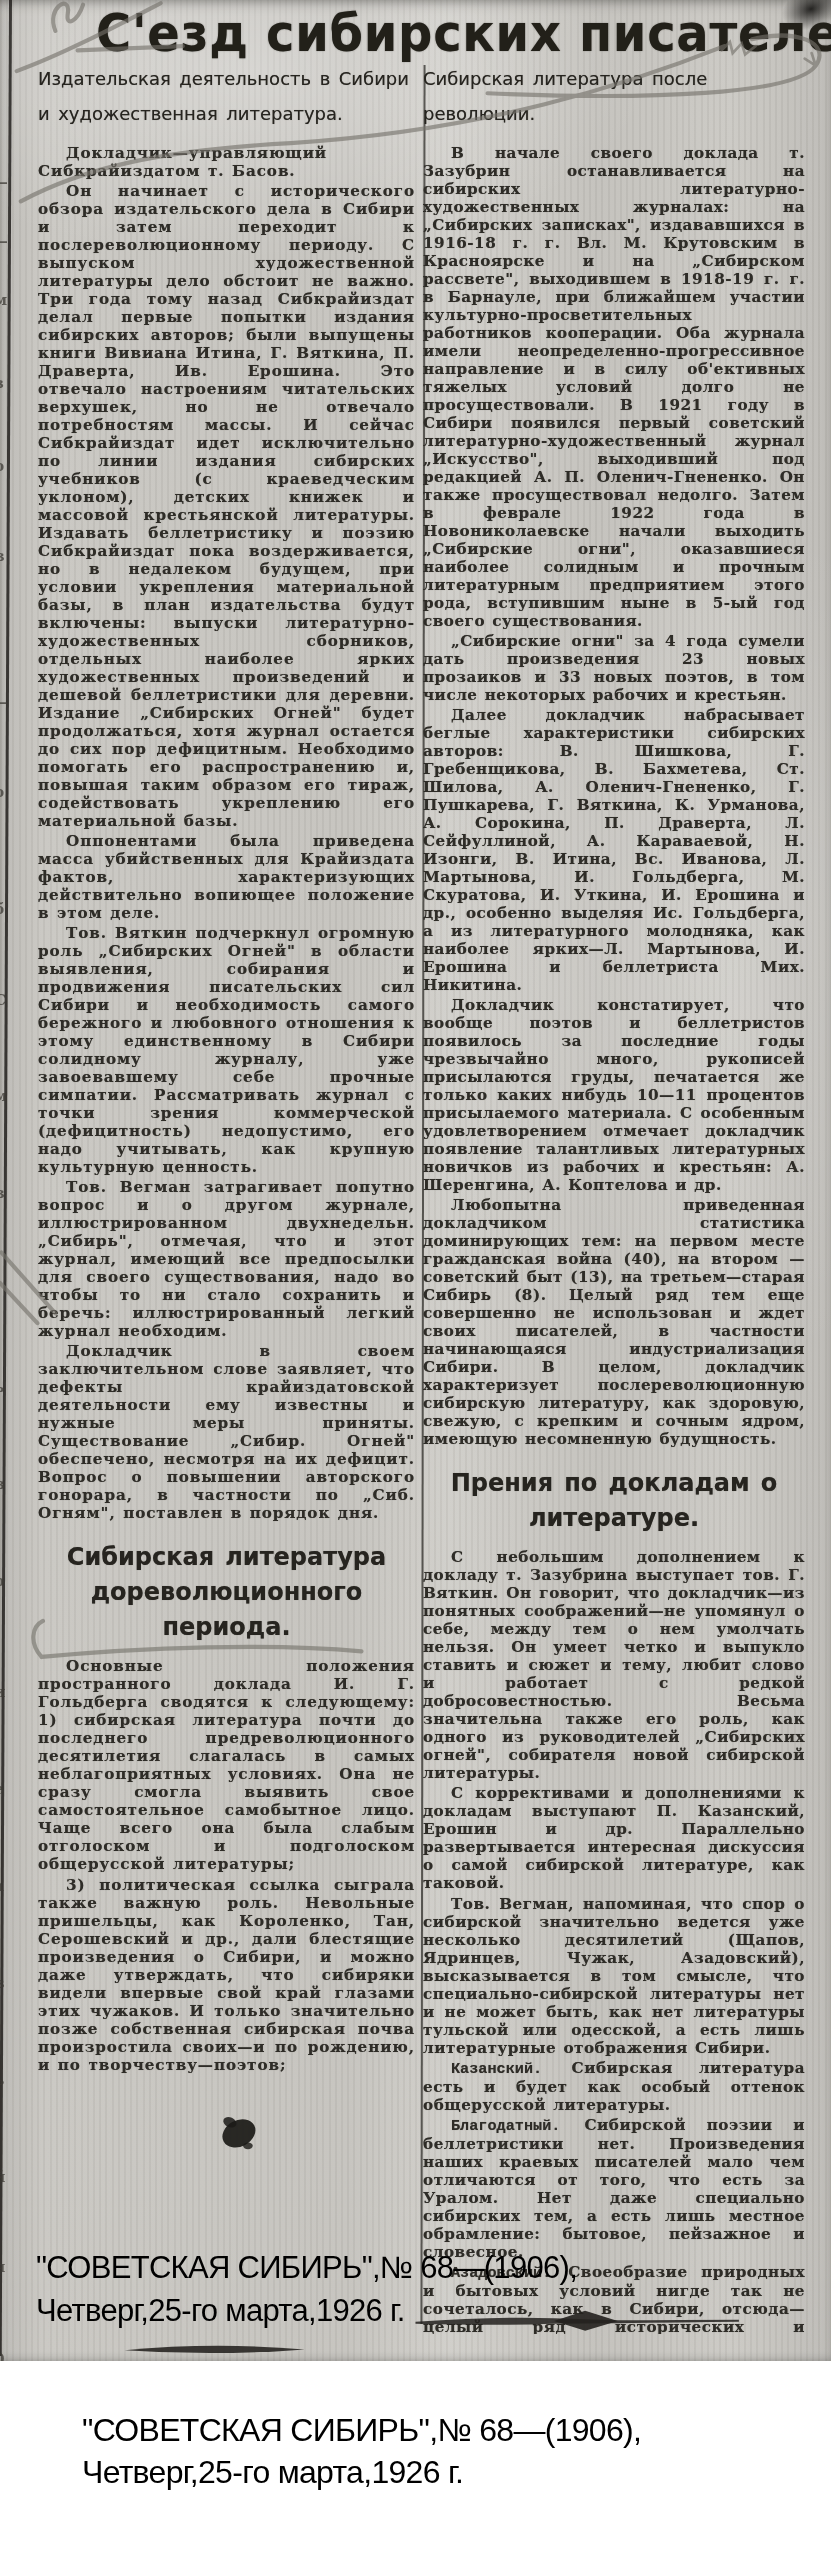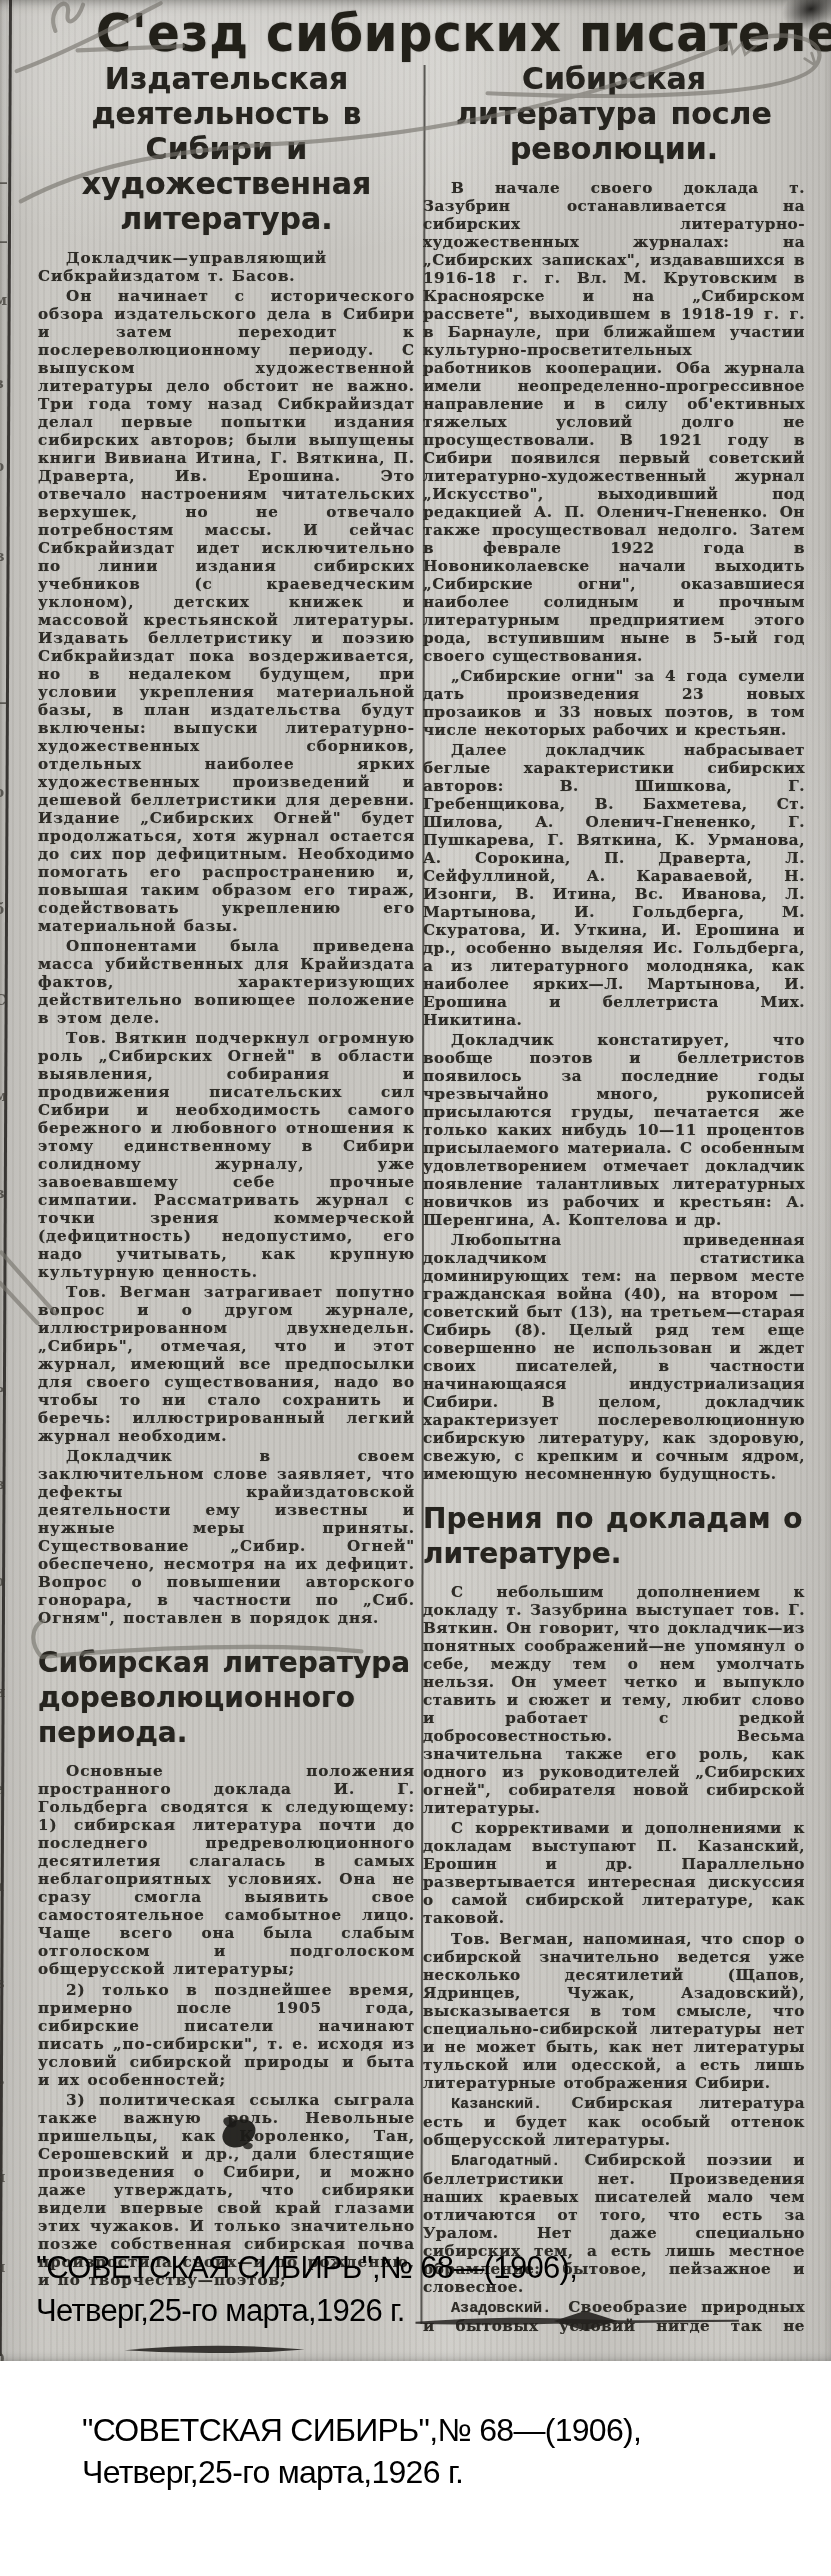--- a/index.html
+++ b/index.html
@@ -42,27 +42,27 @@
   
   .col{
     position:absolute;color:#2e2c27;font-size:15.2px;line-height:18px;
     text-align:justify;font-weight:bold;
     text-shadow:0 0 0.7px rgba(46,44,39,.55);
   }
   .col-left{left:38px;top:61px;width:377px;height:2298px;overflow:hidden;letter-spacing:0.9px;word-spacing:1.4px;}
   .col-right{left:423px;top:61px;width:382px;height:2273px;overflow:hidden;letter-spacing:0.5px;word-spacing:1.4px;}
   .col p{margin:0 0 2.1px 0;text-indent:28px;}
   .col-head{
-    font-family:"DejaVu Sans", sans-serif;font-weight:bold;text-align:center;
-    font-size:30px;line-height:35px;letter-spacing:0;word-spacing:2.8px;
+    font-family:"DejaVu Sans", sans-serif;font-weight:normal;text-align:left;
+    font-size:18px;line-height:35px;letter-spacing:0;word-spacing:2.8px;
     color:#26241f;margin:0 0 12.5px 0;text-indent:0;
   }
   .sub-head{
-    font-family:"DejaVu Sans", sans-serif;font-weight:bold;text-align:left;
-    font-size:28px;line-height:35px;letter-spacing:0;word-spacing:2.8px;
+    font-family:"DejaVu Sans", sans-serif;font-weight:bold;text-align:center;
+    font-size:24px;line-height:35px;letter-spacing:0;word-spacing:2.8px;
     color:#26241f;margin:18px 0 12.5px 0;text-indent:0;
   }
   .speaker{font-family:Liberation Mono, monospace;font-weight:bold;letter-spacing:0;}
   
   .margin-frag{
     position:absolute;left:-5.5px;width:12.5px;overflow:hidden;
     font-size:14.5px;font-weight:bold;color:rgba(60,58,52,.75);
     font-family:"DejaVu Serif", serif;
   }
   
@@ -92,21 +92,20 @@
   <div class="col col-left">
       <div class="col-head">Издательская деятельность в Сибири и художественная литература.</div>
       <p>Докладчик—управляющий Сибкрайиздатом т. Басов.</p>
       <p>Он начинает с исторического обзора издательского дела в Сибири и затем переходит к послереволюционному периоду. С выпуском художественной литературы дело обстоит не важно. Три года тому назад Сибкрайиздат делал первые попытки издания сибирских авторов; были выпущены книги Вивиана Итина, Г. Вяткина, П. Драверта, Ив. Ерошина. Это отвечало настроениям читательских верхушек, но не отвечало потребностям массы. И сейчас Сибкрайиздат идет исключительно по линии издания сибирских учебников (с краеведческим уклоном), детских книжек и массовой крестьянской литературы. Издавать беллетристику и поэзию Сибкрайиздат пока воздерживается, но в недалеком будущем, при условии укрепления материальной базы, в план издательства будут включены: выпуски литературно-художественных сборников, отдельных наиболее ярких художественных произведений и дешевой беллетристики для деревни. Издание „Сибирских Огней" будет продолжаться, хотя журнал остается до сих пор дефицитным. Необходимо помогать его распространению и, повышая таким образом его тираж, содействовать укреплению его материальной базы.</p>
       <p>Оппонентами была приведена масса убийственных для Крайиздата фактов, характеризующих действительно вопиющее положение в этом деле.</p>
       <p>Тов. Вяткин подчеркнул огромную роль „Сибирских Огней" в области выявления, собирания и продвижения писательских сил Сибири и необходимость самого бережного и любовного отношения к этому единственному в Сибири солидному журналу, уже завоевавшему себе прочные симпатии. Рассматривать журнал с точки зрения коммерческой (дефицитность) недопустимо, его надо учитывать, как крупную культурную ценность.</p>
       <p>Тов. Вегман затрагивает попутно вопрос и о другом журнале, иллюстрированном двухнедельн. „Сибирь", отмечая, что и этот журнал, имеющий все предпосылки для своего существования, надо во чтобы то ни стало сохранить и беречь: иллюстрированный легкий журнал необходим.</p>
       <p>Докладчик в своем заключительном слове заявляет, что дефекты крайиздатовской деятельности ему известны и нужные меры приняты. Существование „Сибир. Огней" обеспечено, несмотря на их дефицит. Вопрос о повышении авторского гонорара, в частности по „Сиб. Огням", поставлен в порядок дня.</p>
       <div class="sub-head">Сибирская литература дореволюционного периода.</div>
       <p>Основные положения пространного доклада И. Г. Гольдберга сводятся к следующему: 1) сибирская литература почти до последнего предреволюционного десятилетия слагалась в самых неблагоприятных условиях. Она не сразу смогла выявить свое самостоятельное самобытное лицо. Чаще всего она была слабым отголоском и подголоском общерусской литературы;</p>
-      <p>2) только в позднейшее время, примерно после 1905 года, сибирские писатели начинают писать „по-сибирски", т. е. исходя из условий сибирской природы и быта и их особенностей;</p>
       <p>3) политическая ссылка сыграла также важную роль. Невольные пришельцы, как Короленко, Тан, Серошевский и др., дали блестящие произведения о Сибири, и можно даже утверждать, что сибиряки видели впервые свой край глазами этих чужаков. И только значительно позже собственная сибирская почва произростила своих—и по рождению, и по творчеству—поэтов;</p>
     </div>
   <div class="col col-right">
       <div class="col-head">Сибирская литература после революции.</div>
       <p>В начале своего доклада т. Зазубрин останавливается на сибирских литературно-художественных журналах: на „Сибирских записках", издававшихся в 1916-18 г. г. Вл. М. Крутовским в Красноярске и на „Сибирском рассвете", выходившем в 1918-19 г. г. в Барнауле, при ближайшем участии культурно-просветительных работников кооперации. Оба журнала имели неопределенно-прогрессивное направление и в силу об'ективных тяжелых условий долго не просуществовали. В 1921 году в Сибири появился первый советский литературно-художественный журнал „Искусство", выходивший под редакцией А. П. Оленич-Гнененко. Он также просуществовал недолго. Затем в феврале 1922 года в Новониколаевске начали выходить „Сибирские огни", оказавшиеся наиболее солидным и прочным литературным предприятием этого рода, вступившим ныне в 5-ый год своего существования.</p>
       <p>„Сибирские огни" за 4 года сумели дать произведения 23 новых прозаиков и 33 новых поэтов, в том числе некоторых рабочих и крестьян.</p>
       <p>Далее докладчик набрасывает беглые характеристики сибирских авторов: В. Шишкова, Г. Гребенщикова, В. Бахметева, Ст. Шилова, А. Оленич-Гнененко, Г. Пушкарева, Г. Вяткина, К. Урманова, А. Сорокина, П. Драверта, Л. Сейфуллиной, А. Караваевой, Н. Изонги, В. Итина, Вс. Иванова, Л. Мартынова, И. Гольдберга, М. Скуратова, И. Уткина, И. Ерошина и др., особенно выделяя Ис. Гольдберга, а из литературного молодняка, как наиболее ярких—Л. Мартынова, И. Ерошина и беллетриста Мих. Никитина.</p>
       <p>Докладчик констатирует, что вообще поэтов и беллетристов появилось за последние годы чрезвычайно много, рукописей присылаются груды, печатается же только каких нибудь 10—11 процентов присылаемого материала. С особенным удовлетворением отмечает докладчик появление талантливых литературных новичков из рабочих и крестьян: А. Шеренгина, А. Коптелова и др.</p>
       <p>Любопытна приведенная докладчиком статистика доминирующих тем: на первом месте гражданская война (40), на втором —советский быт (13), на третьем—старая Сибирь (8). Целый ряд тем еще совершенно не использован и ждет своих писателей, в частности начинающаяся индустриализация Сибири. В целом, докладчик характеризует послереволюционную сибирскую литературу, как здоровую, свежую, с крепким и сочным ядром, имеющую несомненную будущность.</p>
       <div class="sub-head">Прения по докладам о литературе.</div>

